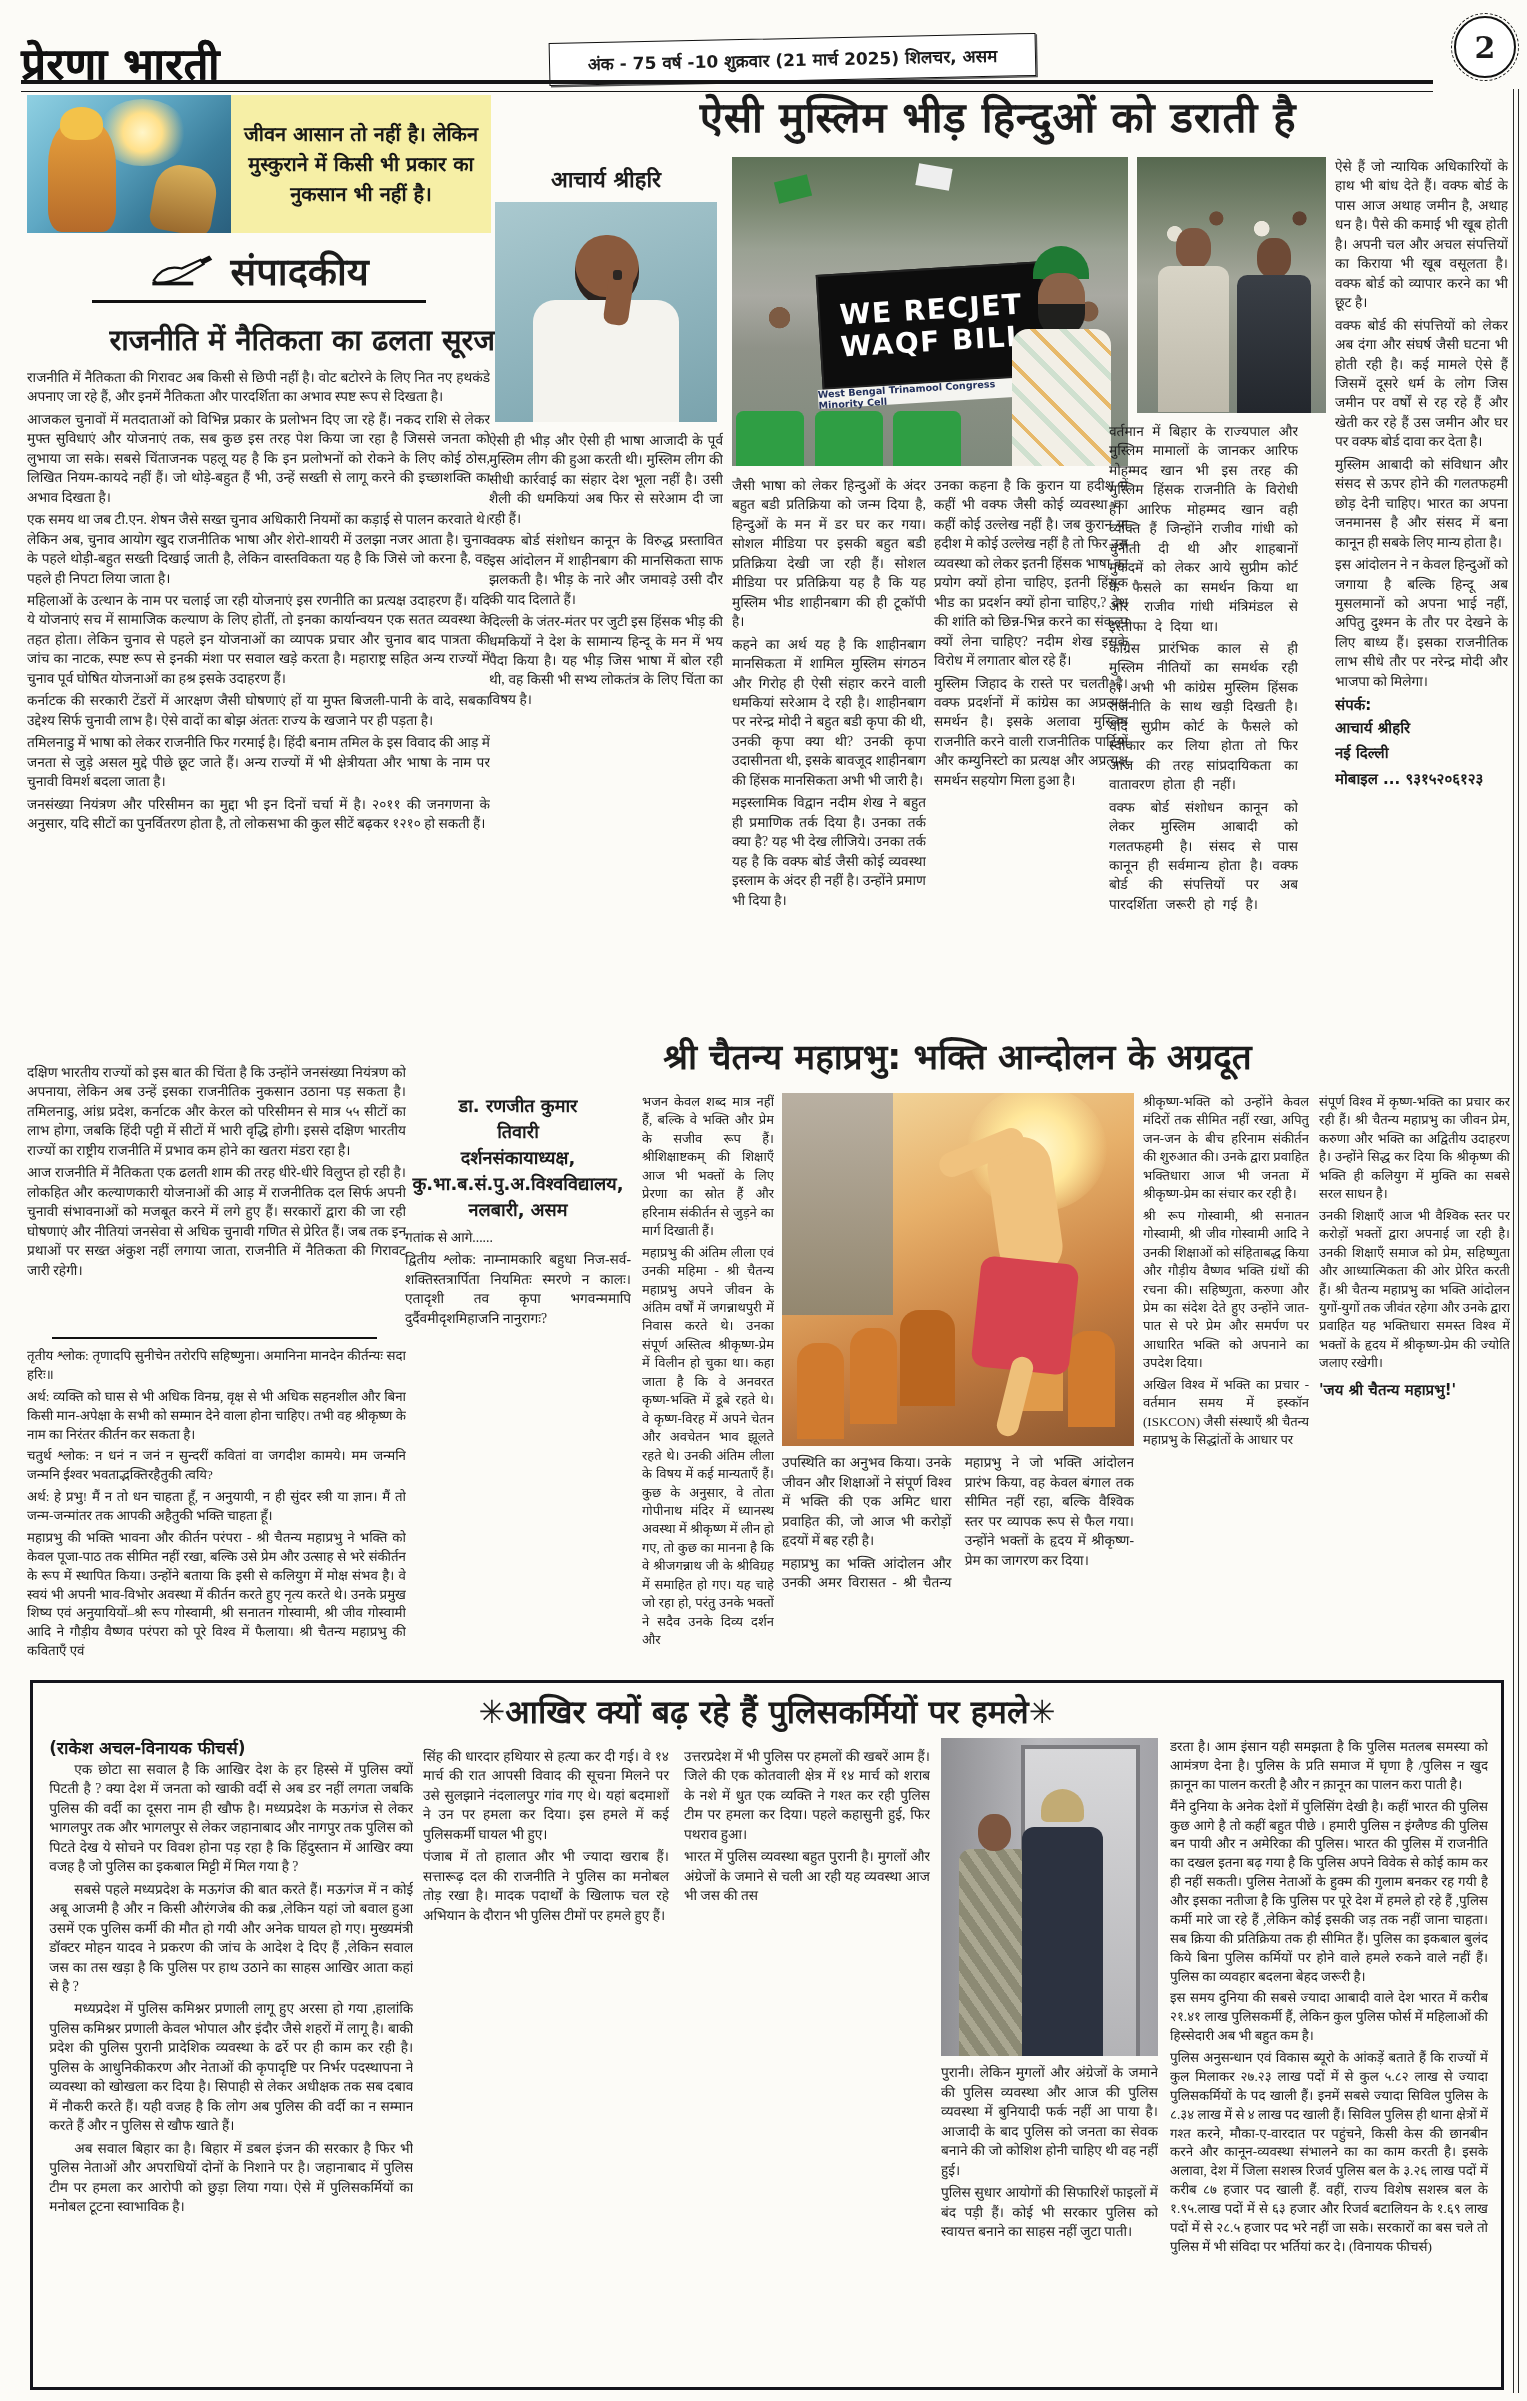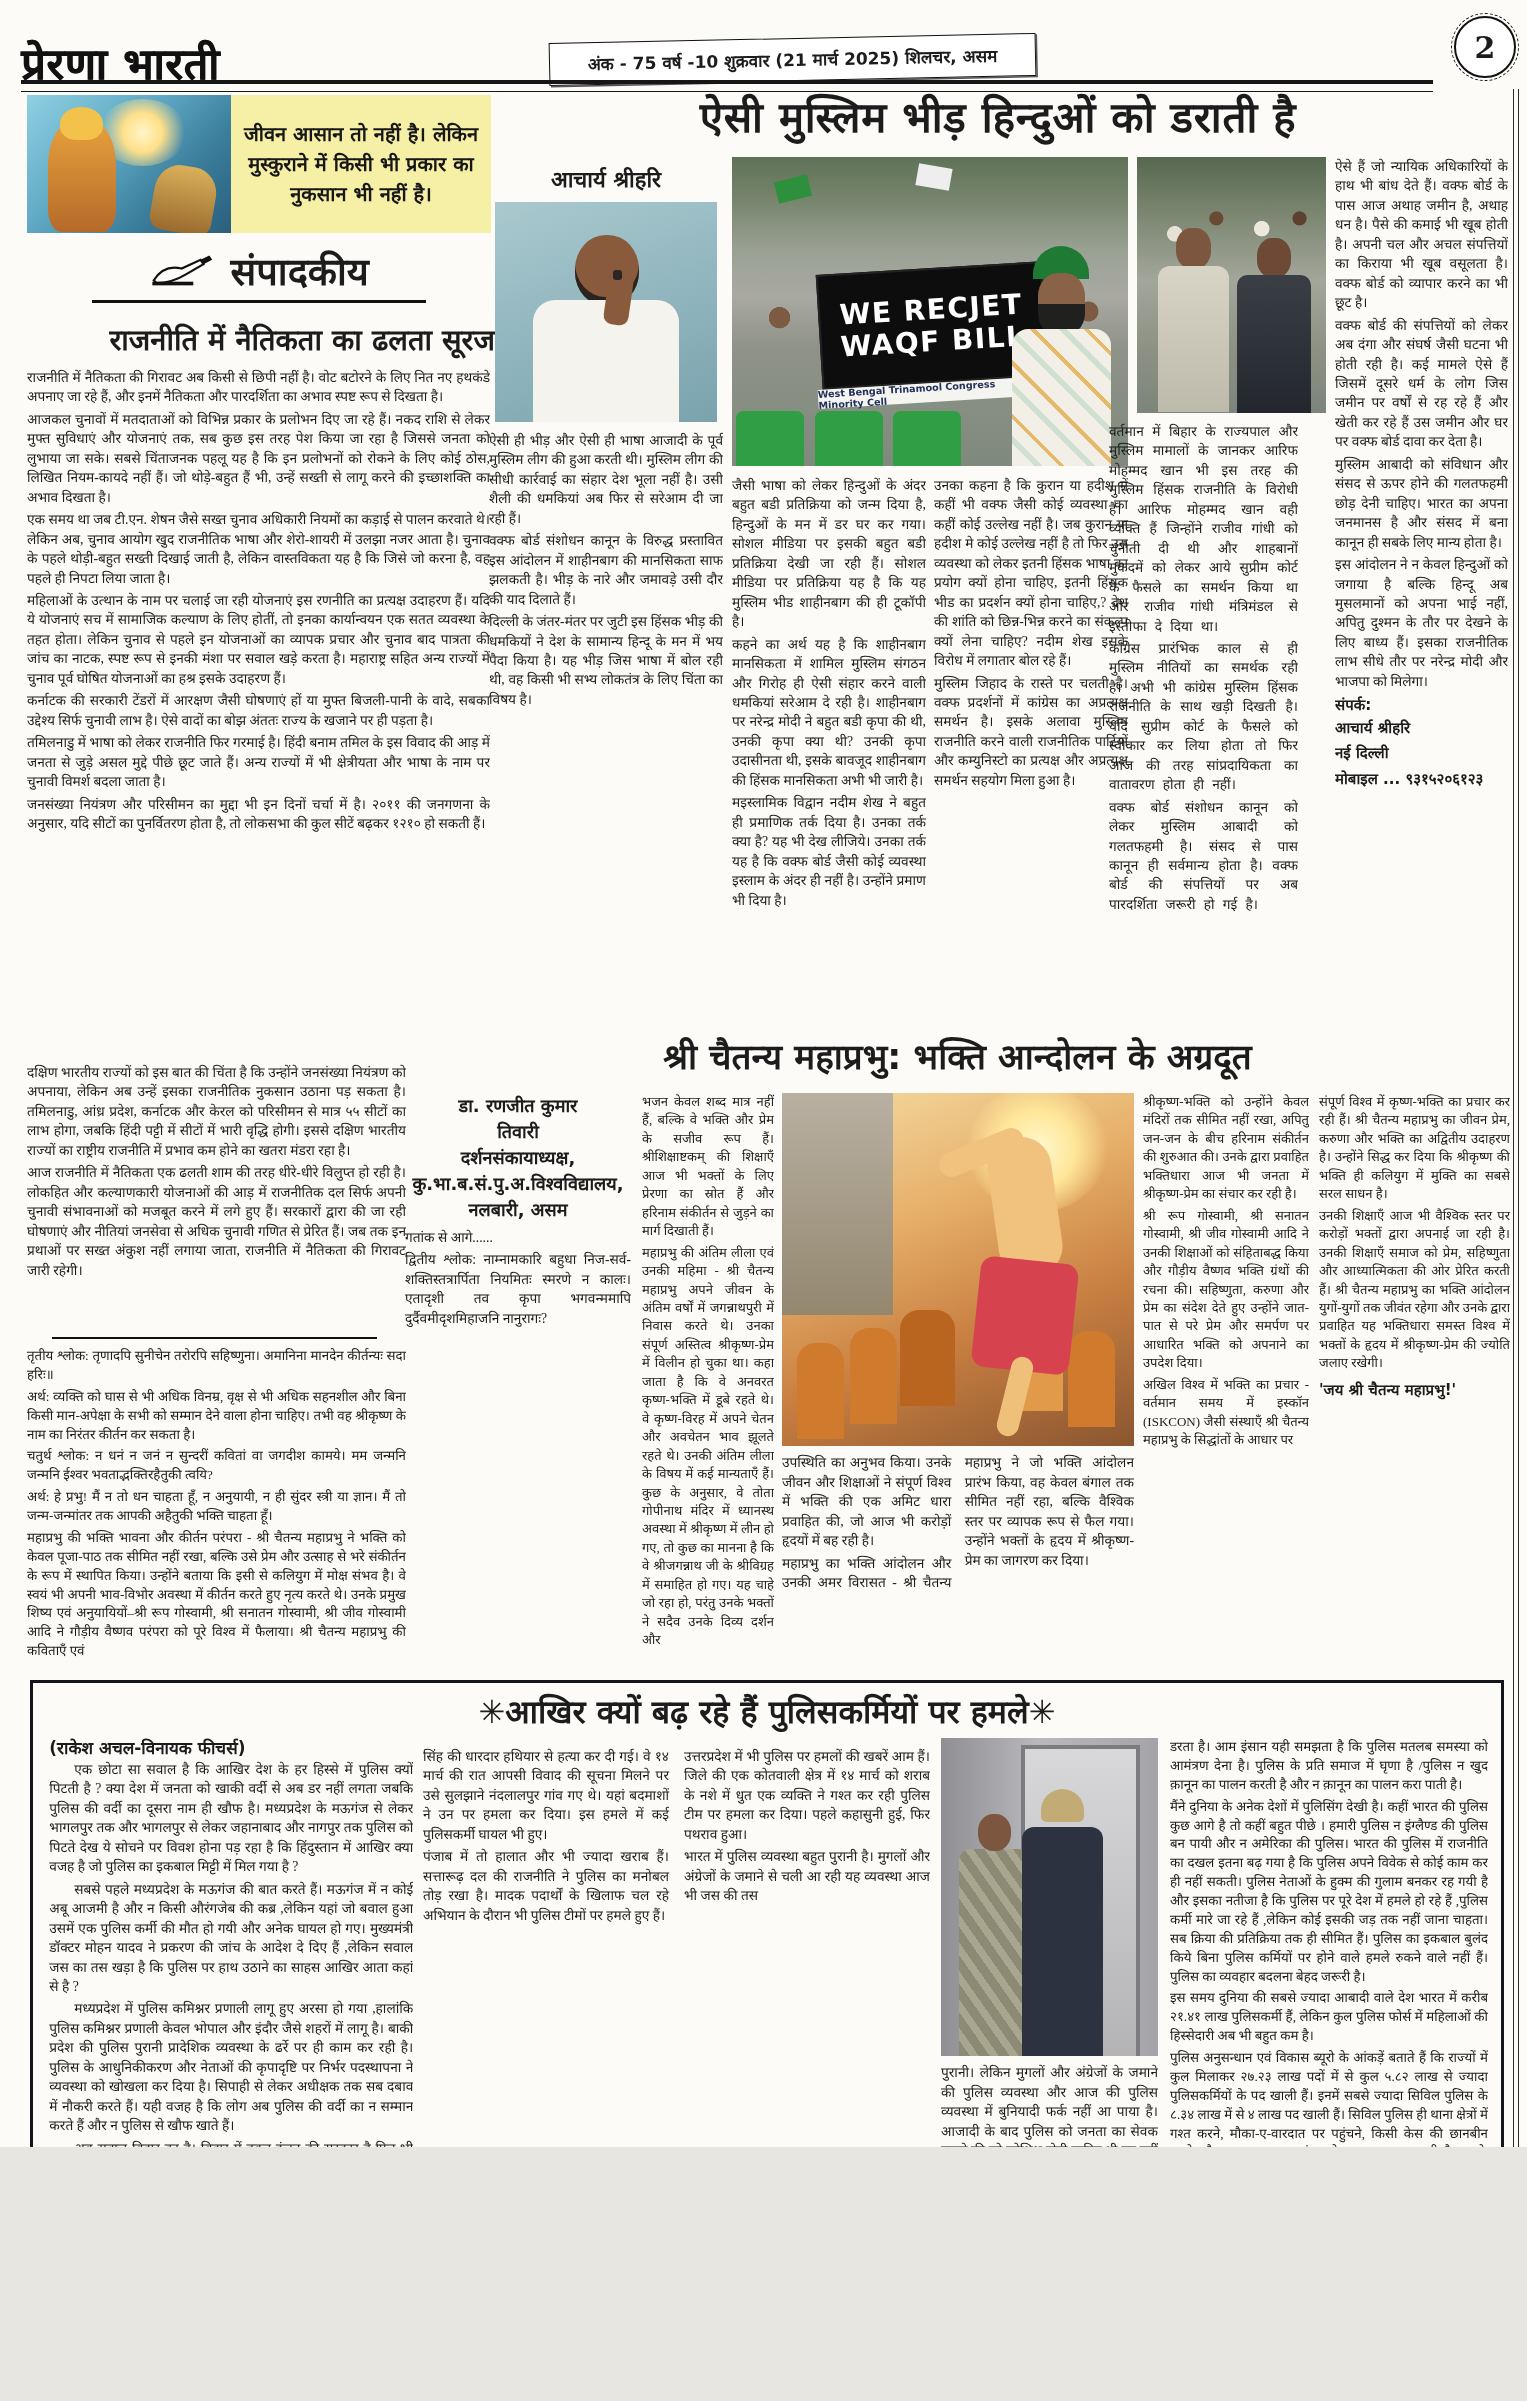--- a/index.html
+++ b/index.html
@@ -1,16 +1,16 @@
 <!DOCTYPE html>
 <html lang="hi" style="font-size:12px"><head>
 <meta charset="utf-8">
 <style>
   html,body{margin:0;padding:0;background:#e8e6e0;}
-  .page{position:relative;width:1528px;height:2147px;background:#fcfbf7;margin:0 auto;overflow:hidden;
+  .page{position:relative;width:1528px;height:2401px;background:#fcfbf7;margin:0 auto;overflow:hidden;
         font-family:"Liberation Serif","DejaVu Serif",serif;color:#1c1c1c;}
   .abs{position:absolute;}
   p{margin:0 0 2.2px 0;}
   .jtext{text-align:justify;font-size:13.7px;line-height:1.42;}
   .jtext p{margin:0 0 3px 0;}
   .overflow{overflow:hidden;}
 
   
   .paper-title{left:21px;top:33px;font-family:"DejaVu Serif","Liberation Serif",serif;
                font-weight:900;font-size:43px;letter-spacing:0.7px;color:#111;

